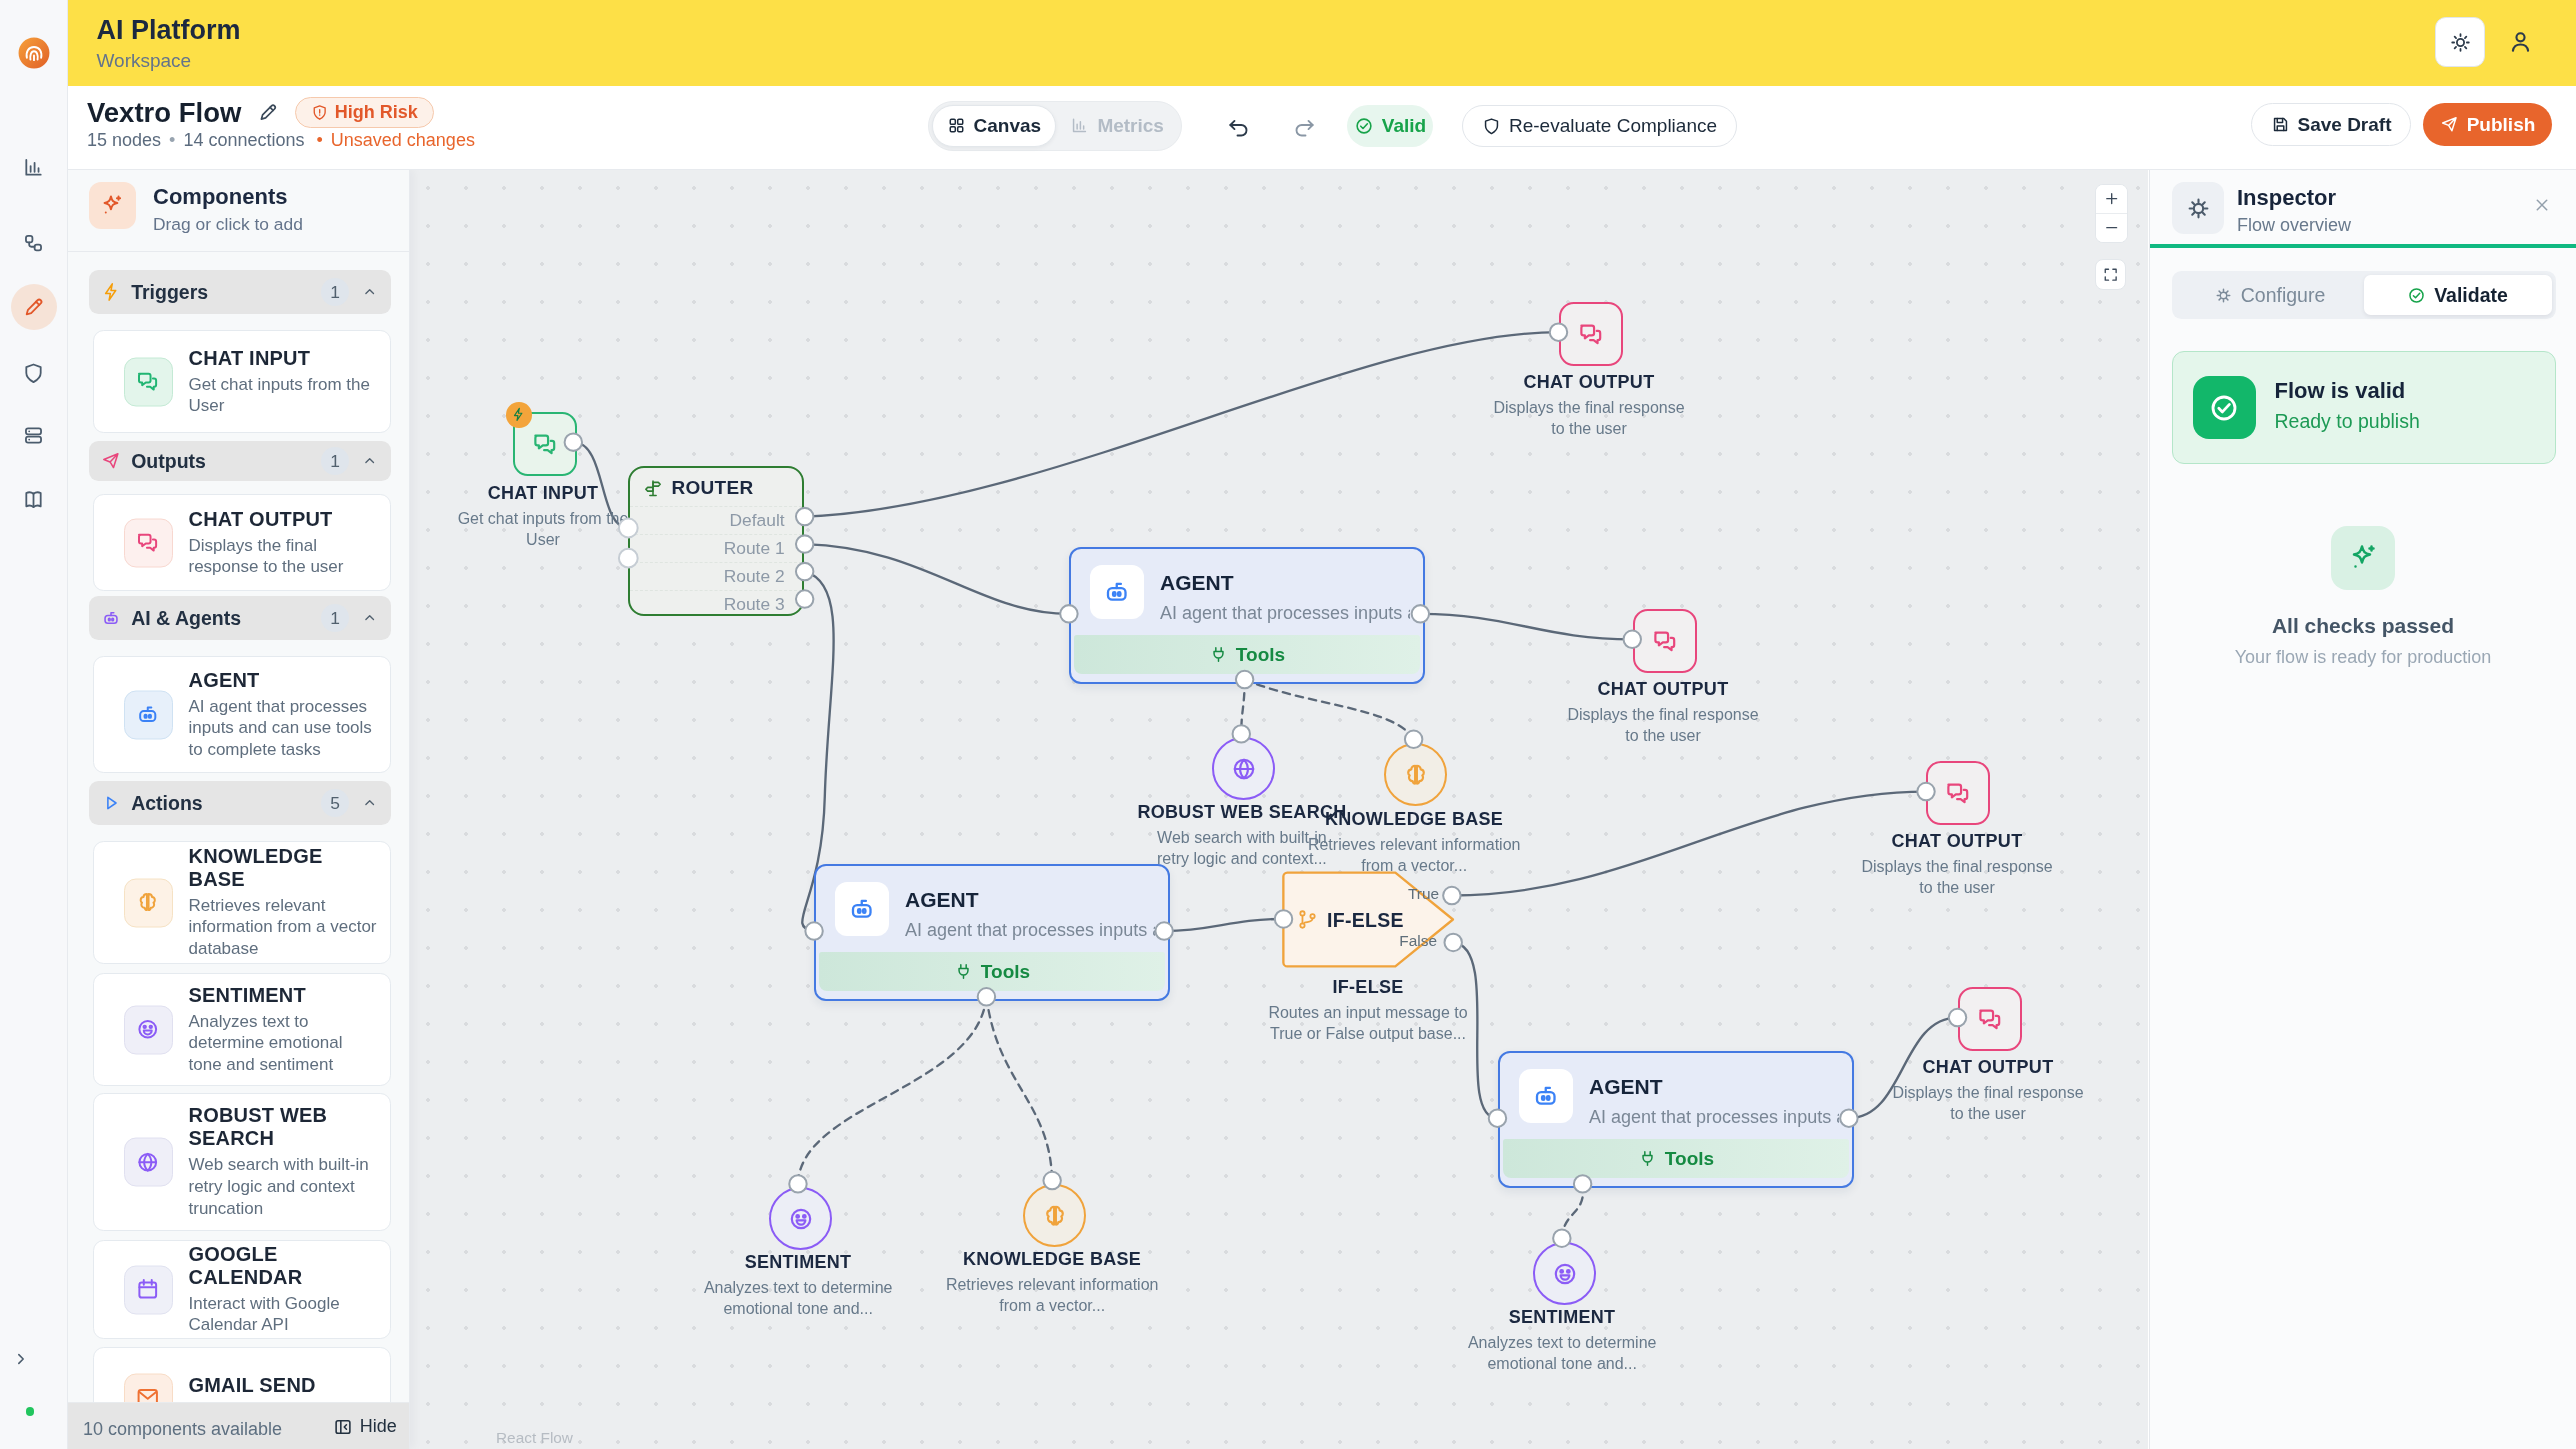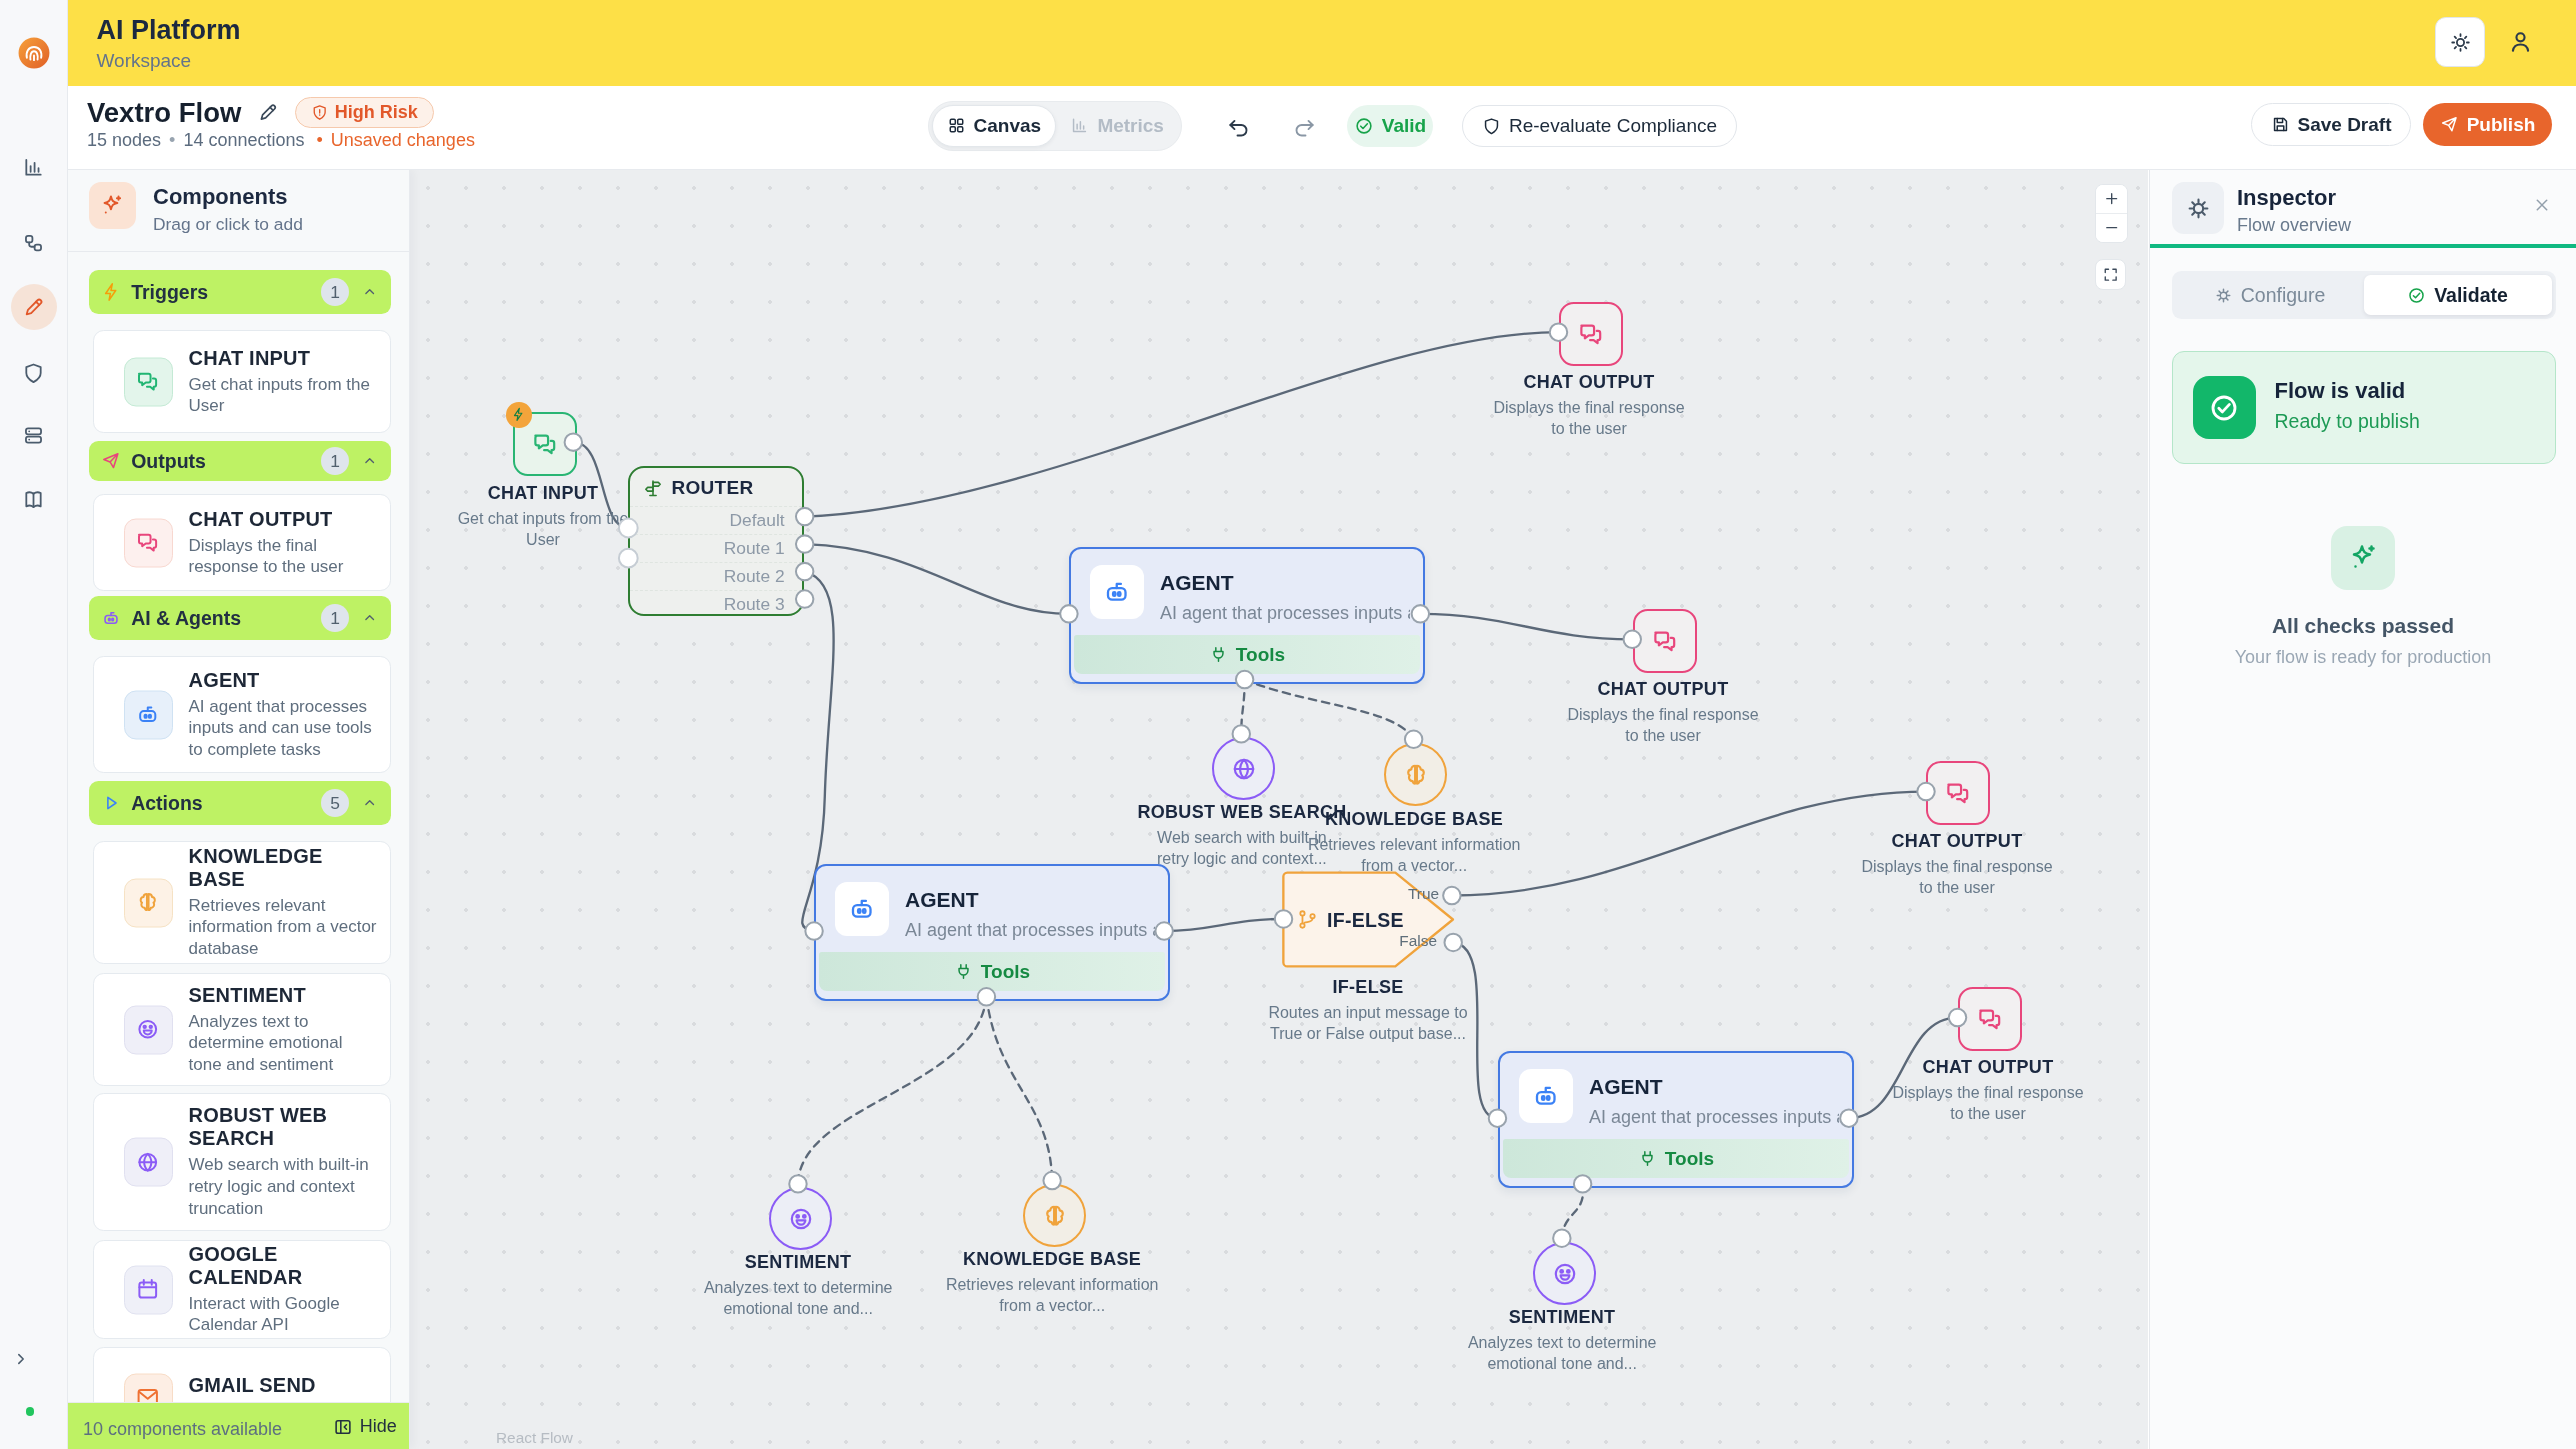--- a/index.html
+++ b/index.html
@@ -8,21 +8,21 @@
   svg.ic{stroke:currentColor;fill:none;stroke-width:2.5;stroke-linecap:round;stroke-linejoin:round;display:block;}
   
   #rail{position:absolute;left:0;top:0;width:67px;height:1449px;background:#f7f8fa;border-right:1.3px solid #e7eaee;z-index:30;}
   #topbar{position:absolute;left:67px;top:0;right:0;height:86px;background:#fde047;border-bottom:1.3px solid #eceff2;z-index:20;}
   #flowbar{position:absolute;left:67px;top:86px;right:0;height:83px;background:#fff;border-bottom:1.3px solid #e7eaee;z-index:20;}
   .railbtn{position:absolute;left:22px;width:23px;height:23px;color:#4b5c6d;}
   .pill{display:flex;align-items:center;justify-content:center;gap:8px;border-radius:21.5px;box-sizing:border-box;}
   .btn-like{border:1.3px solid #e2e6eb;background:#fff;}
   
   #cpanel{position:absolute;left:67px;top:169px;width:342px;bottom:0;background:#f7f9fa;border-right:1.3px solid #e7eaee;z-index:10;box-shadow:4px 0 9.4px rgba(20,30,50,.04);}
-  .sect{position:absolute;left:21.5px;width:302px;background:#bef264;border-radius:9.4px;display:flex;align-items:center;padding:0 12px;box-sizing:border-box;}
+  .sect{position:absolute;left:21.5px;width:302px;background:#e5e5e5;border-radius:9.4px;display:flex;align-items:center;padding:0 12px;box-sizing:border-box;}
   .sect .lbl{font-size:19.5px;font-weight:700;color:#223042;margin-left:10.7px;flex:1;}
   .cnt{width:28px;height:28px;border-radius:50%;background:#dfe5ec;color:#51606e;font-size:17.4px;display:flex;align-items:center;justify-content:center;}
   .ccard{position:absolute;left:25.5px;width:298px;background:#fff;border:1.3px solid #e5eaef;border-radius:10.7px;box-sizing:border-box;}
   .ccard .cic{position:absolute;left:30px;top:50%;transform:translateY(-50%);width:47px;height:47px;border-radius:12px;display:flex;align-items:center;justify-content:center;}
   .ccard .ctx{position:absolute;left:95px;top:50%;transform:translateY(-50%);right:9.4px;}
   .cname{font-size:20px;font-weight:700;color:#1d2736;letter-spacing:0.2px;line-height:1.15;}
   .cdesc{font-size:17px;color:#5f6e7e;line-height:1.28;margin-top:4px;}
   
   #canvas{position:absolute;left:409px;top:169px;width:1739px;bottom:0;background:#eceef0;overflow:hidden;
     background-image:radial-gradient(#d9dbde 1.6px,transparent 1.7px);background-size:38px 38px;}
@@ -503,21 +503,21 @@
         <svg class="ic" width="25.5" height="25.5" viewBox="0 0 38 38">
           <use href="#i-mail"></use>
         </svg>
       </div>
     <div class="ctx">
         <div class="cname">GMAIL SEND</div>
       <div class="cdesc">Send emails via Gmail</div>
       </div>
   </div>
 
-  <div class="abs" style="left:0;right:0;top:1233px;bottom:0;background:#bef264;border-top:1.3px solid #e8ebee;z-index:5;">
+  <div class="abs" style="left:0;right:0;top:1233px;bottom:0;background:#e5e5e5;border-top:1.3px solid #e8ebee;z-index:5;">
     <span class="abs" style="left:16px;top:16px;font-size:18px;color:#5d6f80;">10 components available</span>
     <span class="abs" style="left:266px;top:13.4px;display:flex;align-items:center;gap:6.7px;color:#22303f;">
       <span>
           <svg class="ic" width="20" height="20" viewBox="0 0 30 30">
             <use href="#i-collapse"></use>
           </svg>
         </span>
       <span style="font-size:18px;font-weight:500;">Hide</span>
     </span>
   </div>

